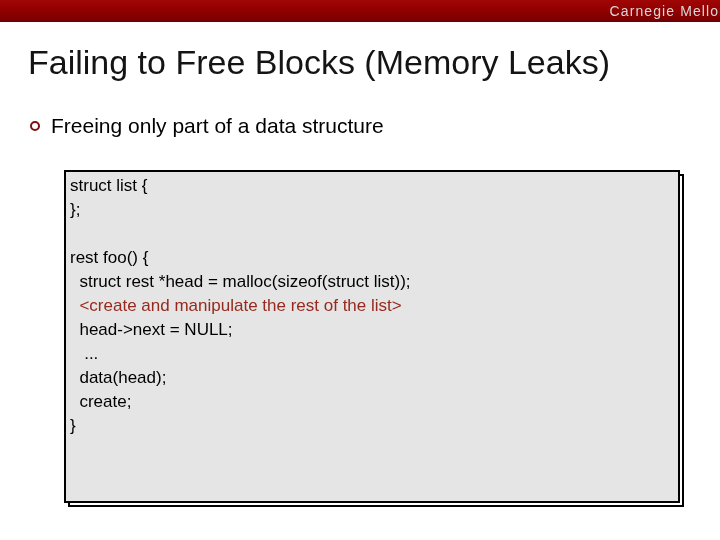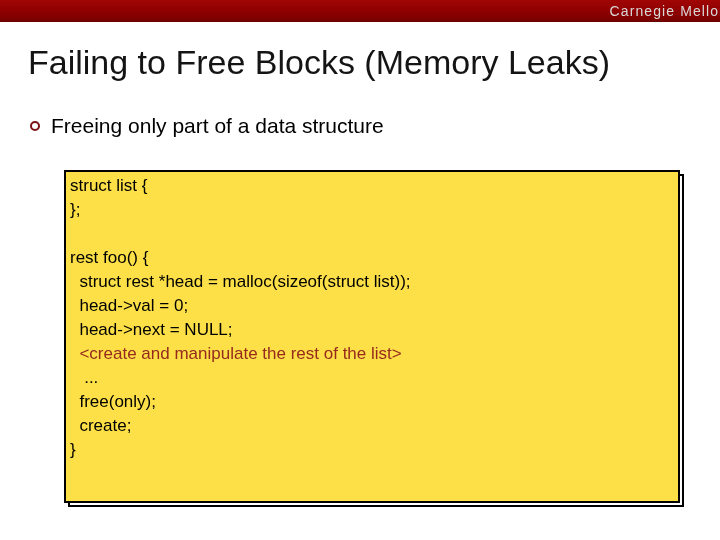--- a/index.html
+++ b/index.html
@@ -86,21 +86,21 @@
     background: transparent;
     z-index: 0;
   }
   .code-block {
     position: absolute;
     left: 64px;
     top: 170px;
     width: 616px;
     height: 333px;
     box-sizing: border-box;
-    background: #fde047;
+    background: #e5e5e5;
     border: 2px solid #000000;
     padding: 2px 4px;
     overflow: hidden;
     z-index: 1;
   }
   .code-line {
     font-family: "Liberation Sans", "DejaVu Sans", sans-serif;
     font-size: 17px;
     line-height: 24px;
     height: 24px;
@@ -128,22 +128,21 @@
   </div>
 
   <div class="code-shadow"></div>
 
   <div class="code-block">
     <div class="code-line">struct list {</div>
     <div class="code-line">};</div>
     <div class="code-line"></div>
     <div class="code-line">rest foo() {</div>
     <div class="code-line">  struct rest *head = malloc(sizeof(struct list));</div>
-    <div class="code-line">  head-&gt;val = 0;</div>
+    <div class="code-line red">  &lt;create and manipulate the rest of the list&gt;</div>
     <div class="code-line">  head-&gt;next = NULL;</div>
-    <div class="code-line red">  &lt;create and manipulate the rest of the list&gt;</div>
     <div class="code-line">   ...</div>
-    <div class="code-line">  free(only);</div>
+    <div class="code-line">  data(head);</div>
     <div class="code-line">  create;</div>
     <div class="code-line">}</div>
   </div>
 
 </div>
 
 </body></html>

